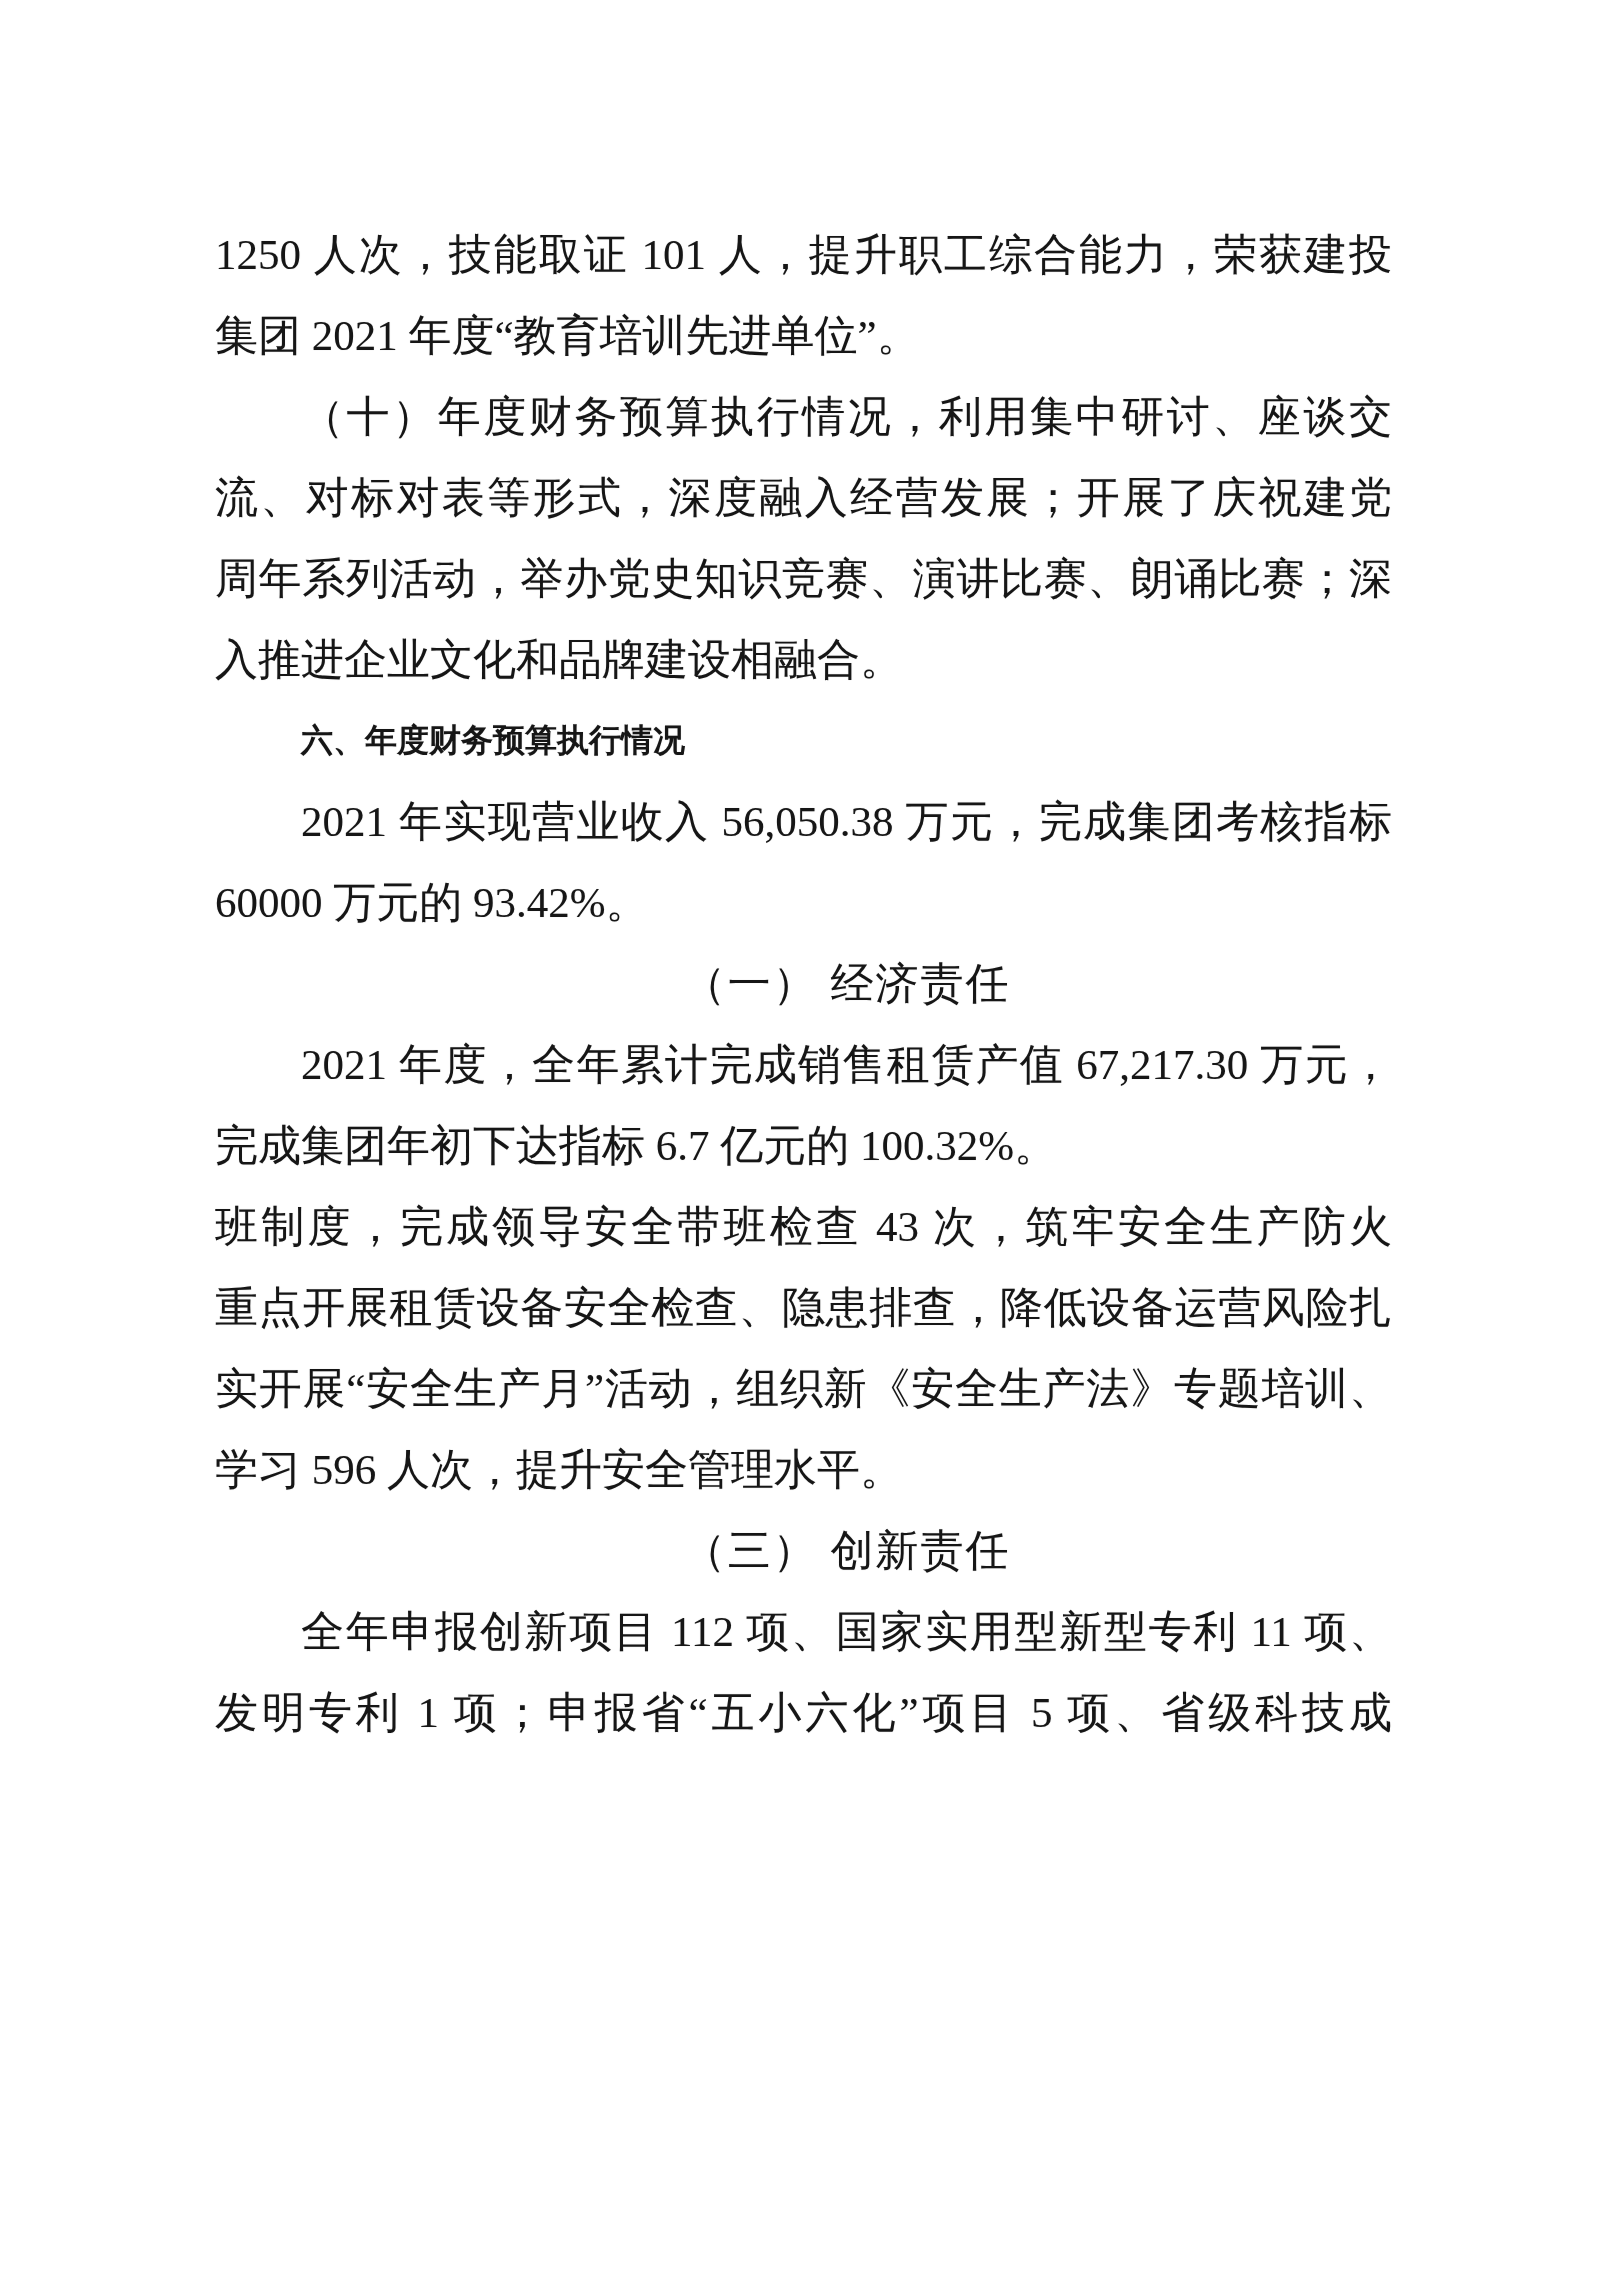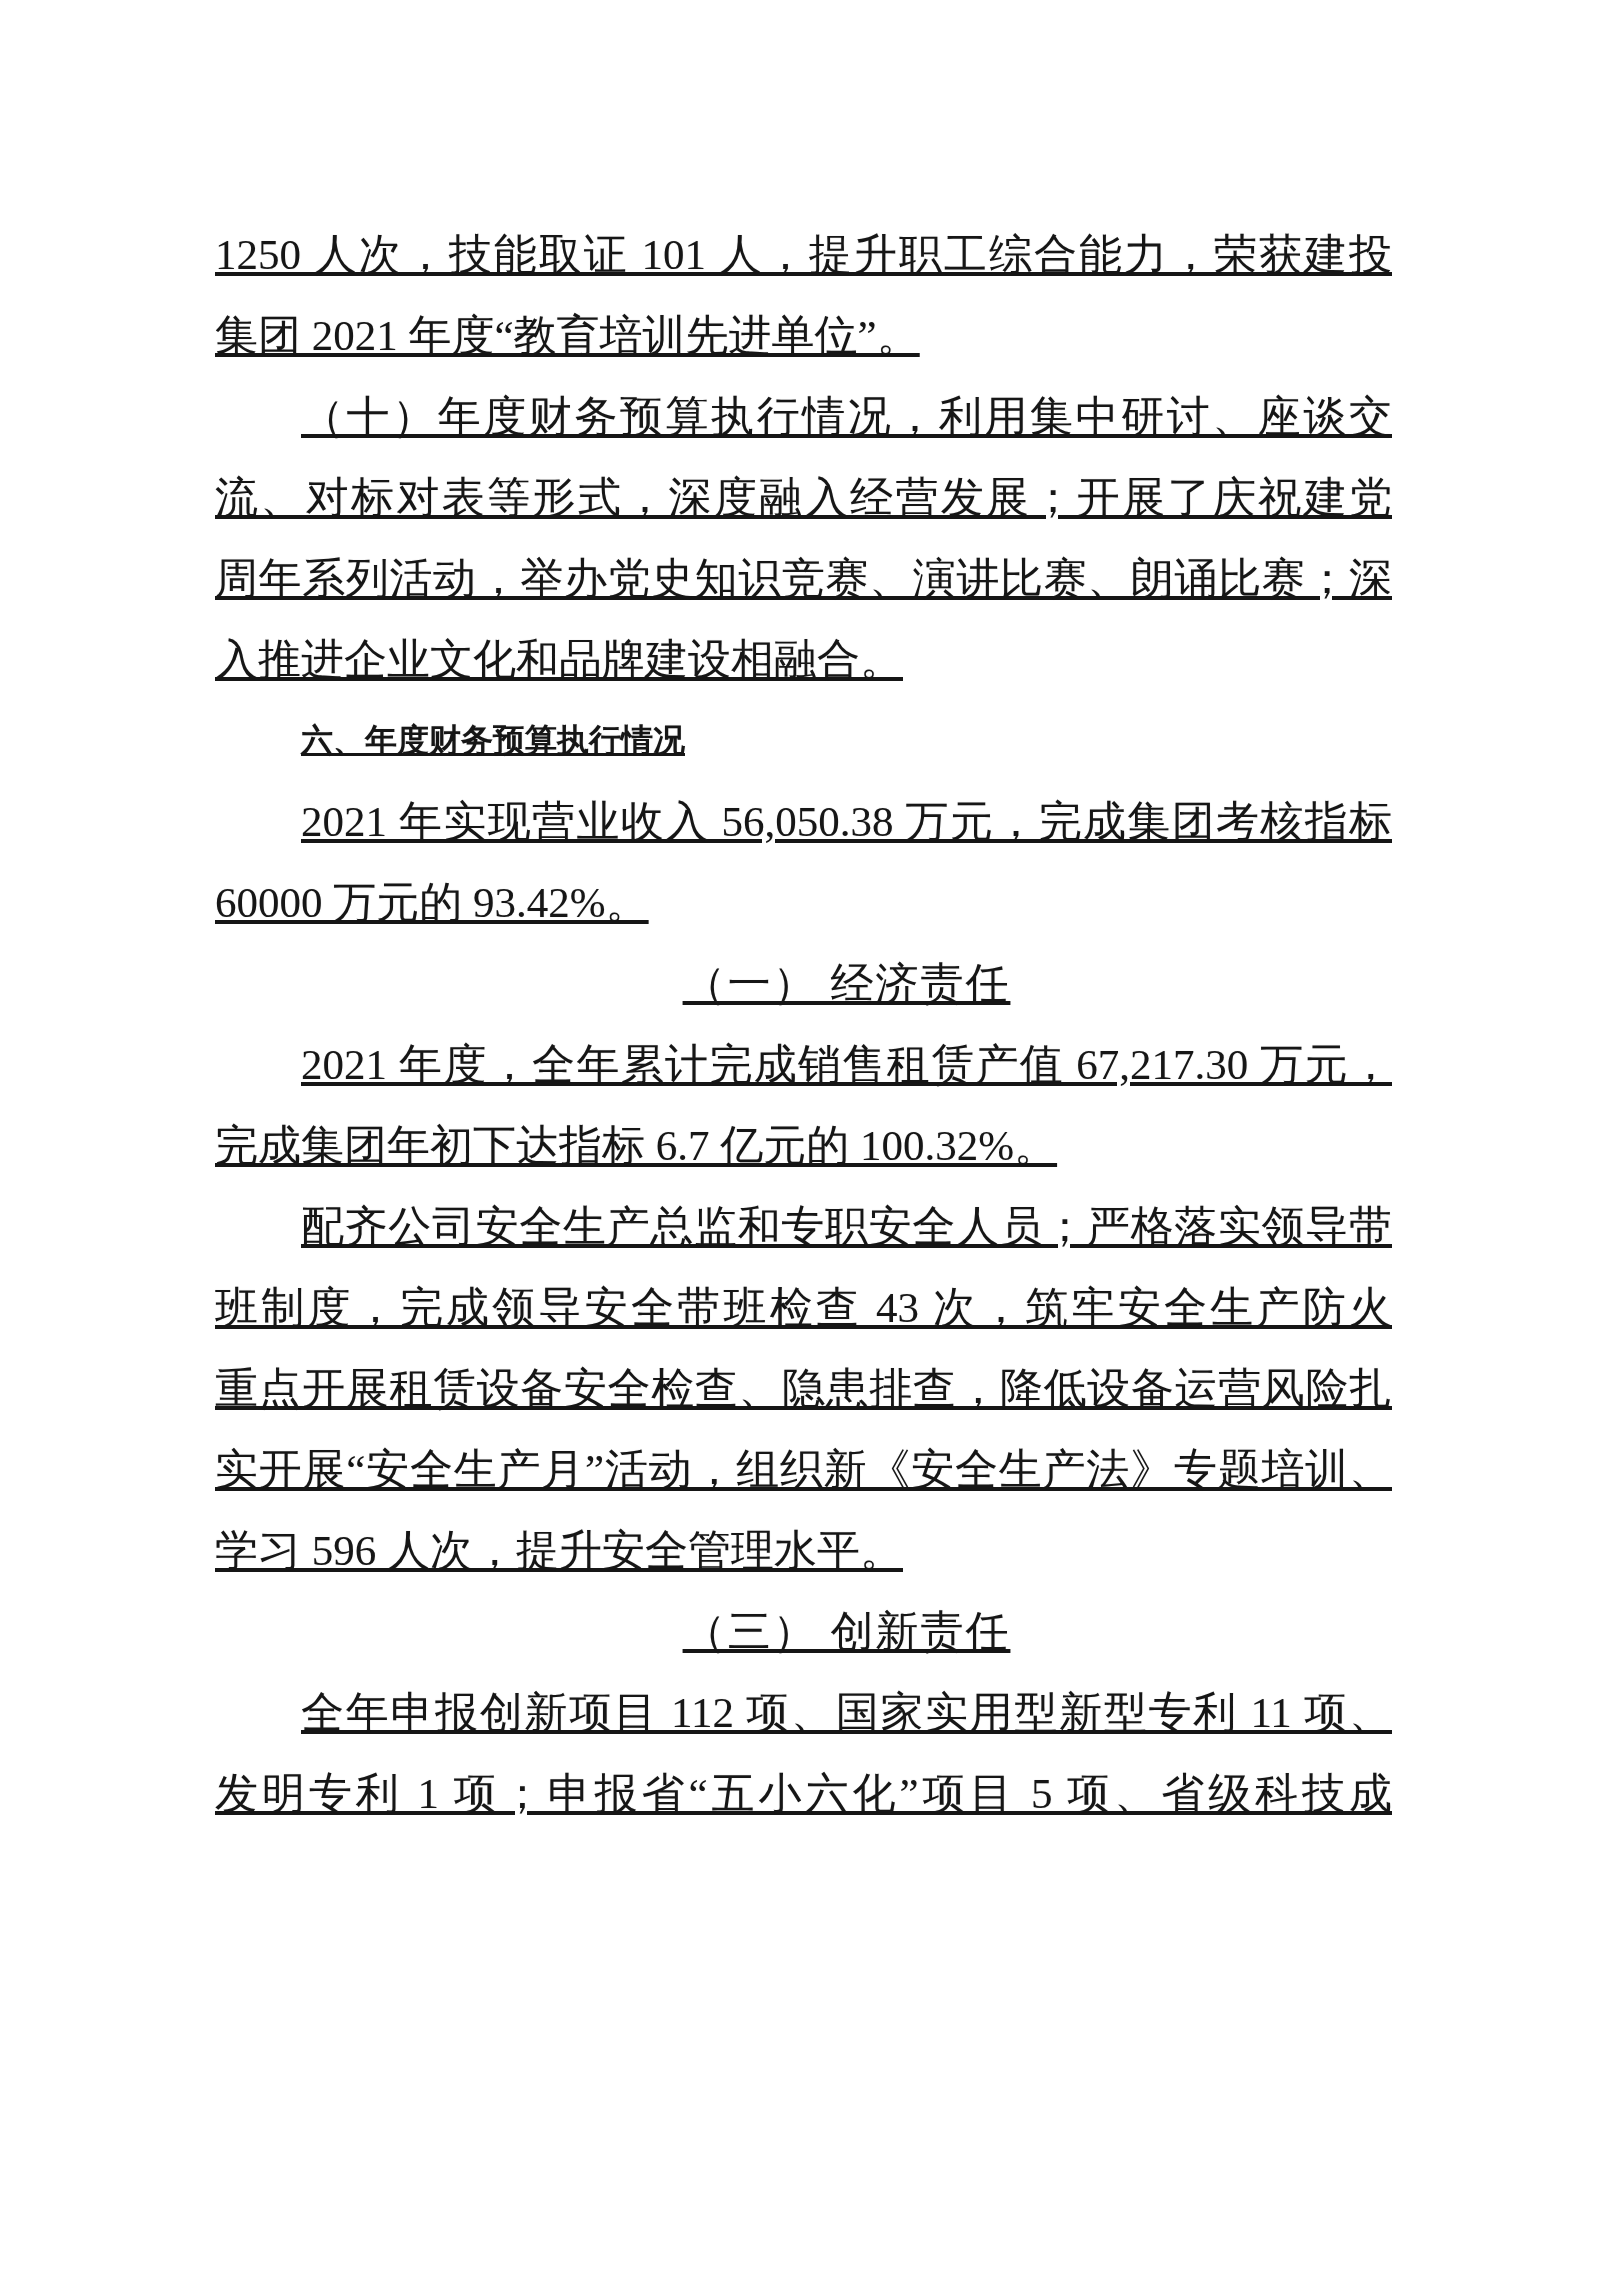--- a/index.html
+++ b/index.html
@@ -21,21 +21,20 @@
     left: 215px;
     top: 214px;
     width: 1177px;
   }
   .ln {
     font-size: 43px;
     line-height: 81px;
     height: 81px;
     white-space: nowrap;
     text-shadow: 0 0 1px rgba(40,40,40,0.25);
-    text-decoration: underline;
   }
   
   .j {
     white-space: normal;
     overflow: hidden;
     text-align: justify;
     text-align-last: justify;
     text-justify: inter-character;
   }
   
@@ -63,21 +62,20 @@
     <div class="ln ind j">（十）年度财务预算执行情况，利用集中研讨、座谈交</div>
     <div class="ln j">流、对标对表等形式，深度融入经营发展；开展了庆祝建党 100</div>
     <div class="ln j">周年系列活动，举办党史知识竞赛、演讲比赛、朗诵比赛；深</div>
     <div class="ln">入推进企业文化和品牌建设相融合。</div>
     <div class="ln h ind">六、年度财务预算执行情况</div>
     <div class="ln ind j">2021 年实现营业收入 56,050.38 万元，完成集团考核指标</div>
     <div class="ln">60000 万元的 93.42%。</div>
     <div class="ln k ind">（一） 经济责任</div>
     <div class="ln ind j">2021 年度，全年累计完成销售租赁产值 67,217.30 万元，</div>
     <div class="ln">完成集团年初下达指标 6.7 亿元的 100.32%。</div>
-    <div class="ln ind j">配齐公司安全生产总监和专职安全人员；严格落实领导带</div>
     <div class="ln j">班制度，完成领导安全带班检查 43 次，筑牢安全生产防火墙；</div>
     <div class="ln j">重点开展租赁设备安全检查、隐患排查，降低设备运营风险扎</div>
     <div class="ln j">实开展“安全生产月”活动，组织新《安全生产法》专题培训、</div>
     <div class="ln">学习 596 人次，提升安全管理水平。</div>
     <div class="ln k ind">（三） 创新责任</div>
     <div class="ln ind j">全年申报创新项目 112 项、国家实用型新型专利 11 项、</div>
     <div class="ln j">发明专利 1 项；申报省“五小六化”项目 5 项、省级科技成</div>
   </div>
 </div>
 

